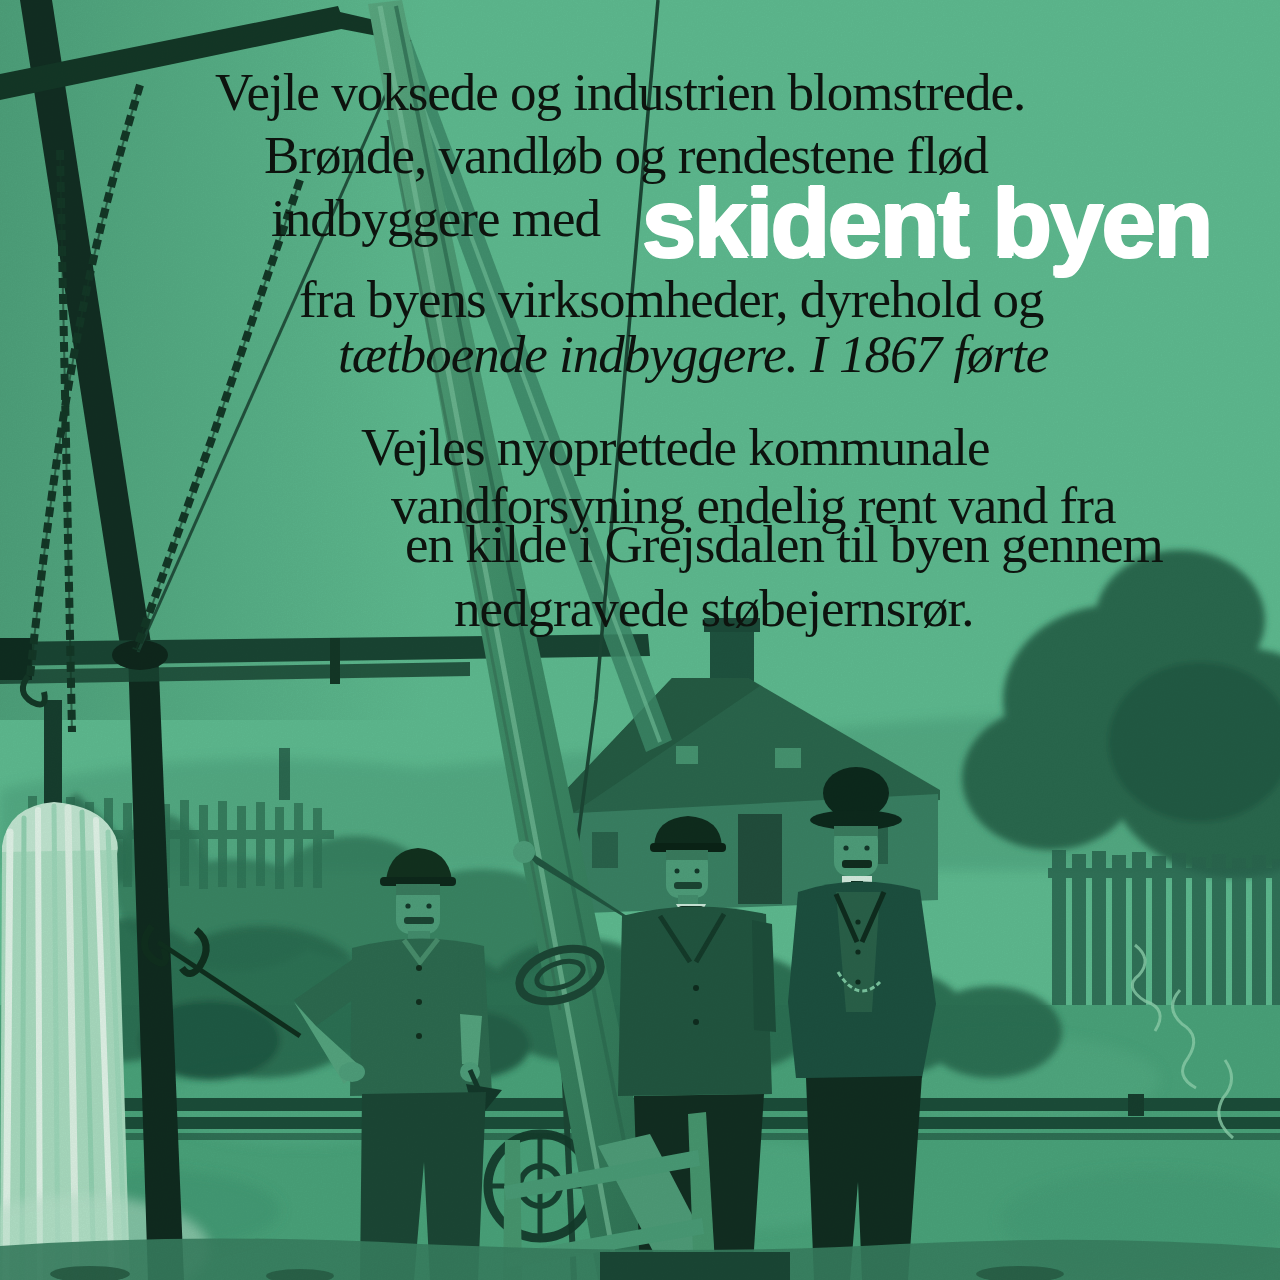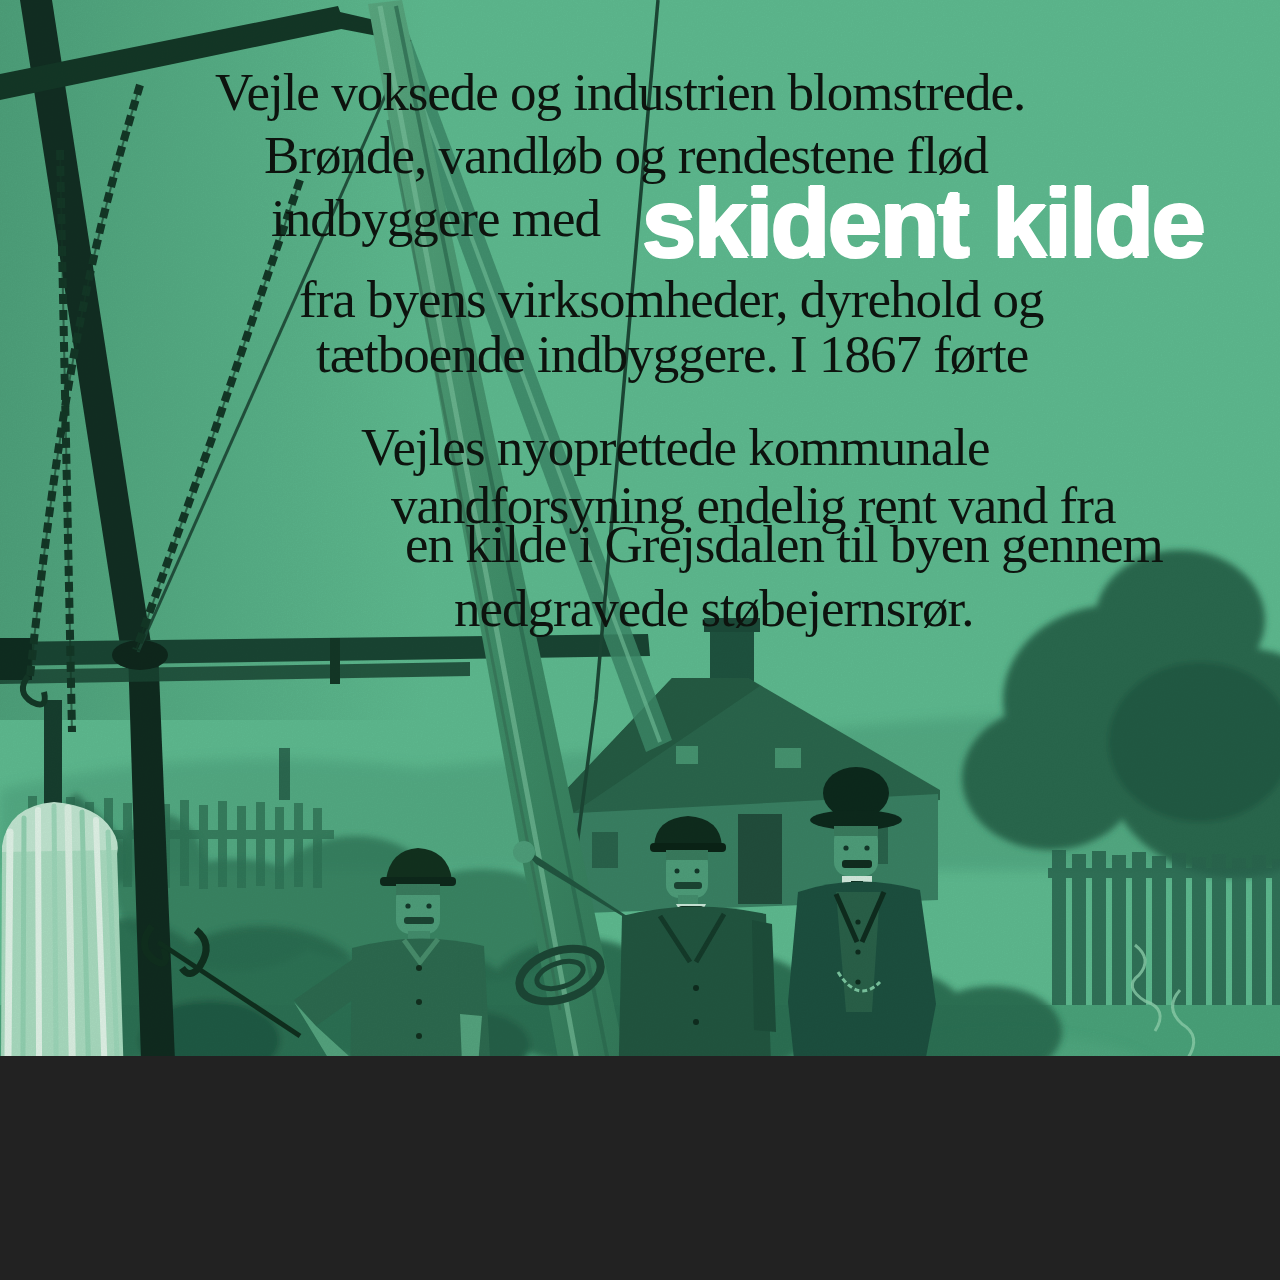--- a/index.html
+++ b/index.html
@@ -1,18 +1,18 @@
 <!DOCTYPE html>
 <html style="--color-background: #5fbc91; --color-text: #0d130e; --color-highlight: #ffffff; --color-photo_dark: #143827; --color-photo_mid: #2c6d51; --color-photo_light: #4f9f7b; --color-water: #c2e7d2; --color-field: #4aa47b;"><head>
 <meta charset="utf-8">
 <style>
   html,body{margin:0;padding:0;background:#222;}
   .canvas{
     position:relative;
-    width:1280px;height:1056px;
+    width:1280px;height:1280px;
     overflow:hidden;
     background:var(--color-background,#5fbc91);
     font-family:"Liberation Serif",serif;
   }
   .photo-svg{position:absolute;left:0;top:0;width:1280px;height:1280px;display:block;}
   .story-line{
     position:absolute;
     white-space:nowrap;
     font-family:"Liberation Serif",serif;
     font-size:53px;
@@ -29,21 +29,21 @@
     letter-spacing:-2px;
     line-height:1;
     color:var(--color-highlight,#ffffff);
     text-shadow:1.5px 0 0 var(--color-highlight,#fff),-1.5px 0 0 var(--color-highlight,#fff),0 1.5px 0 var(--color-highlight,#fff),0 -1.5px 0 var(--color-highlight,#fff);
   }
   
   .l0{left:215px;top:66px;}
   .l1{left:264px;top:129px;}
   .l2{left:271px;top:192px;}
   .l3{left:299px;top:265px;margin-top:8px;}
-  .l4{left:316px;top:328px;}
+  .l4{left:338px;top:328px;font-style:italic;}
   .l5{left:361px;top:391px;margin-top:30px;}
   .l6{left:391px;top:479px;}
   .l7{left:405px;top:518px;}
   .l8{left:454px;top:582px;}
   .hl{left:642px;top:174px;}
 </style>
 </head>
 <body>
 
 <div class="canvas">
@@ -340,21 +340,21 @@
       <ellipse cx="1020" cy="1274" rx="44" ry="8" fill="#23553f" opacity="0.7"></ellipse>
     </g>
 
     <rect x="0" y="0" width="1280" height="1280" filter="url(#grain)" opacity="0.05"></rect>
   </svg>
 
   <div>
     <div class="story-line l0">Vejle voksede og industrien blomstrede.</div>
     <div class="story-line l1">Brønde, vandløb og rendestene flød</div>
     <div class="story-line l2">indbyggere med</div>
-    <div class="headline hl">skident kilde</div>
+    <div class="headline hl">skident byen</div>
     <div class="story-line l3">fra byens virksomheder, dyrehold og</div>
     <div class="story-line l4">tætboende indbyggere. I 1867 førte</div>
     <div class="story-line l5">Vejles nyoprettede kommunale</div>
     <div class="story-line l6">vandforsyning endelig rent vand fra</div>
     <div class="story-line l7">en kilde i Grejsdalen til byen gennem</div>
     <div class="story-line l8">nedgravede støbejernsrør.</div>
   </div>
 
 </div>
 

